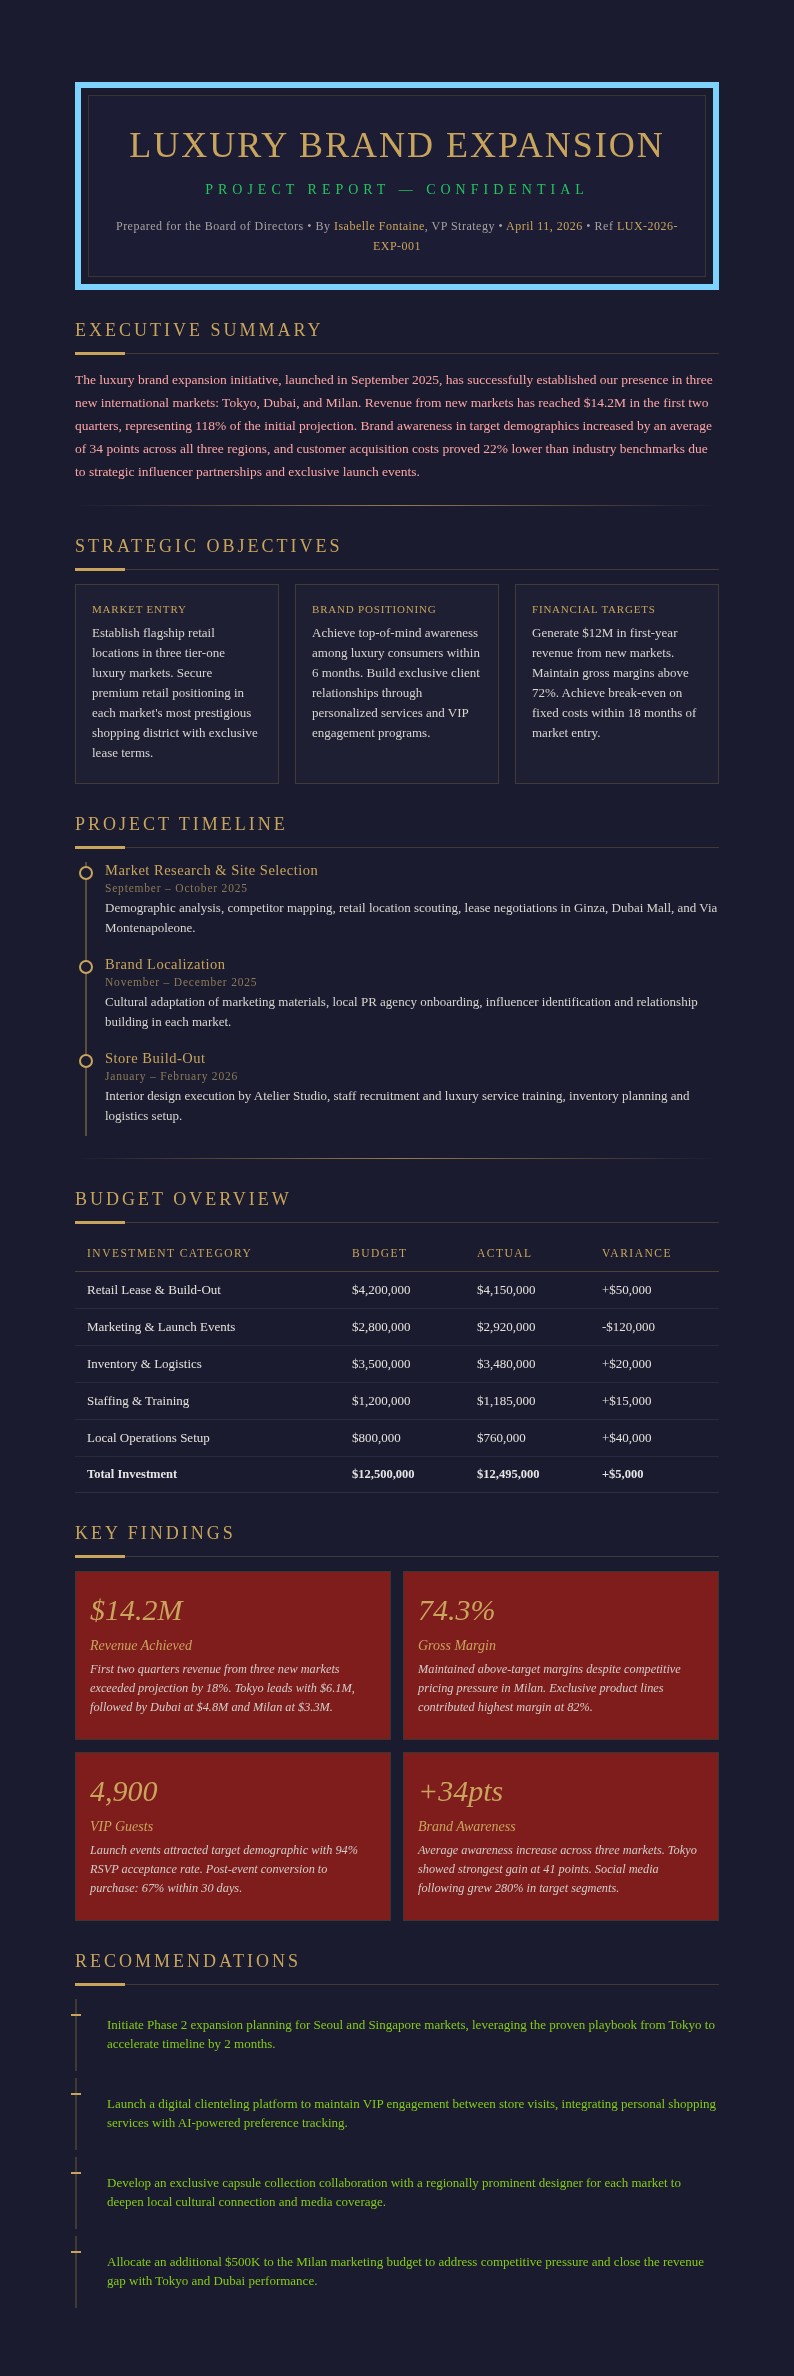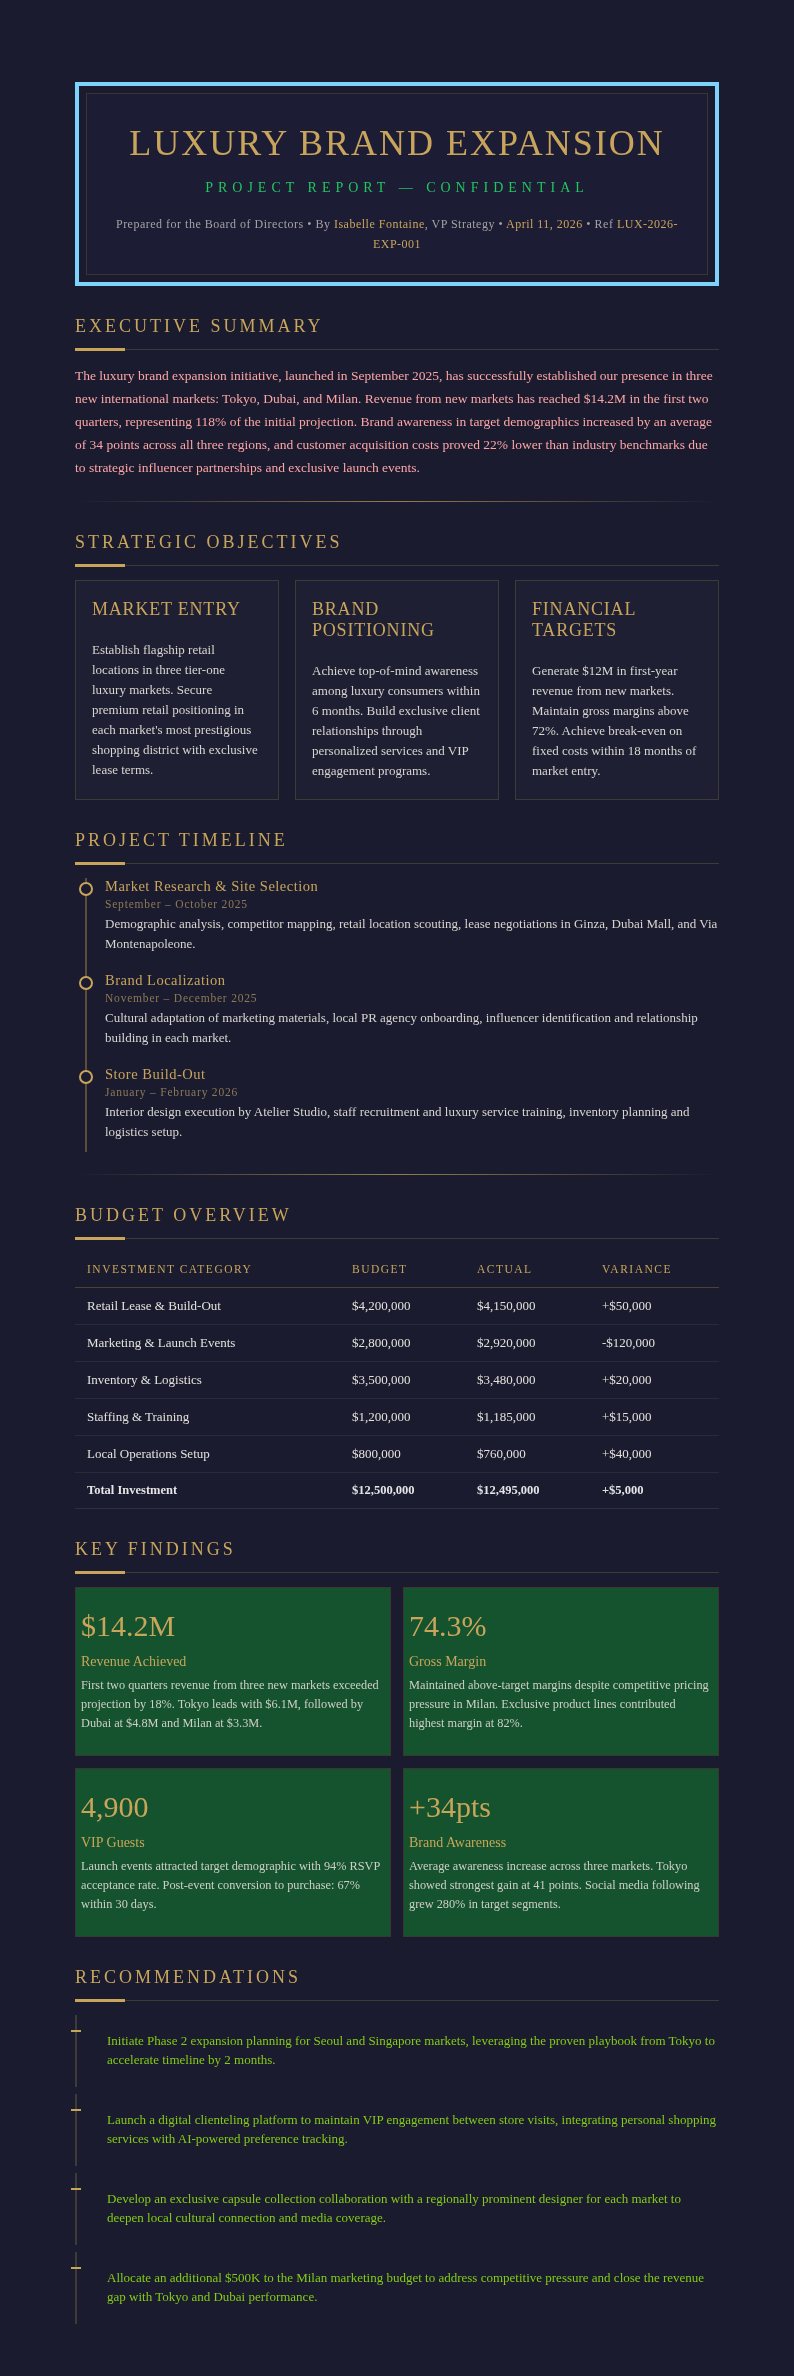--- a/index.html
+++ b/index.html
@@ -7,21 +7,21 @@
     body {
       width: 794px;
       min-height: 2376px;
       font-family: "DejaVu Serif", "Liberation Serif", serif;
       color: #d8d6d0;
     }
     .page { padding: 82px 75px 60px 75px; }
 
     
     .header {
-      border: 4px solid #7dd3fc;
+      border: 6px solid #7dd3fc;
       padding: 7px;
     }
     .header-inner {
       border: 1px solid #3a3530;
       background: #1c1c35;
       padding: 28px 20px 20px;
       text-align: center;
     }
     .title {
       font-family: "Liberation Serif", serif;
@@ -87,24 +87,24 @@
     .obj-grid { display: flex; gap: 16px; }
     .obj-card {
       flex: 1;
       border: 1px solid #3e3a35;
       background: #1f1f33;
       padding: 18px 16px 18px;
       min-height: 200px;
     }
     .obj-title {
       font-family: "Liberation Serif", serif;
-      font-size: 18px;
+      font-size: 11px;
       color: #c9a55c;
       letter-spacing: 0.8px;
-      margin-bottom: 20px;
+      margin-bottom: 8px;
     }
     .obj-text {
       font-family: "Liberation Serif", serif;
       font-size: 13px;
       line-height: 20px;
       color: #d8d6d0;
     }
 
     
     .timeline { position: relative; padding-left: 30px; margin-top: 8px; }
@@ -167,23 +167,24 @@
     }
     .budget tr.total td { color: #e5e5e5; font-weight: bold; font-size: 12.5px; border-bottom: 1px solid #2f2f42; }
     .budget th:nth-child(1), .budget td:nth-child(1) { width: 265px; }
     .budget th:nth-child(2), .budget td:nth-child(2) { width: 125px; }
     .budget th:nth-child(3), .budget td:nth-child(3) { width: 125px; }
 
     
     .find-grid { display: grid; grid-template-columns: 1fr 1fr; gap: 12px; }
     .find-card {
       border: 1px solid #3a3632;
-      background: #14532d;
-      padding: 20px 5px 22px;
+      background: #7f1d1d;
+      padding: 20px 14px 22px;
       min-height: 160px;
+      font-style: italic;
     }
     .find-value {
       font-family: "Liberation Serif", serif;
       font-size: 30px;
       color: #c9a55c;
       line-height: 36px;
     }
     .find-label {
       font-family: "Liberation Serif", serif;
       font-size: 14px;

